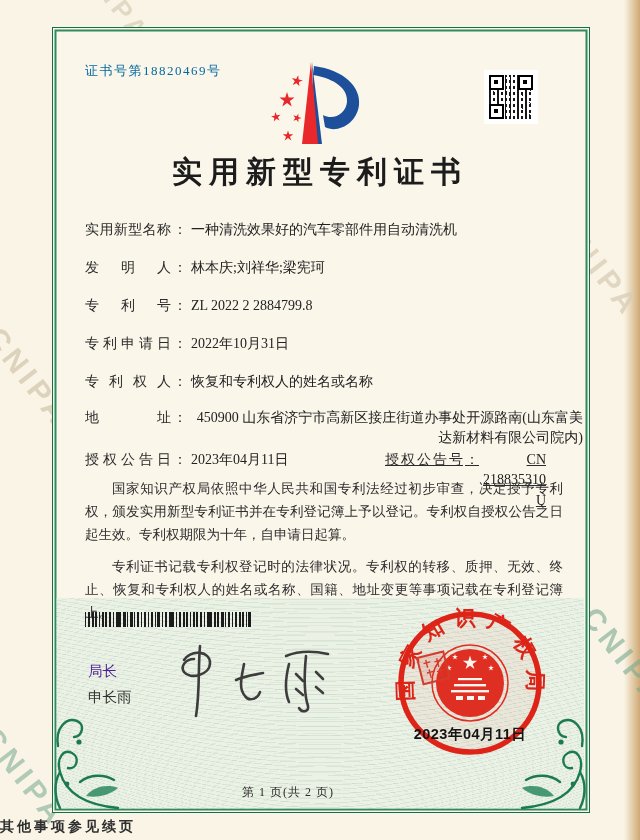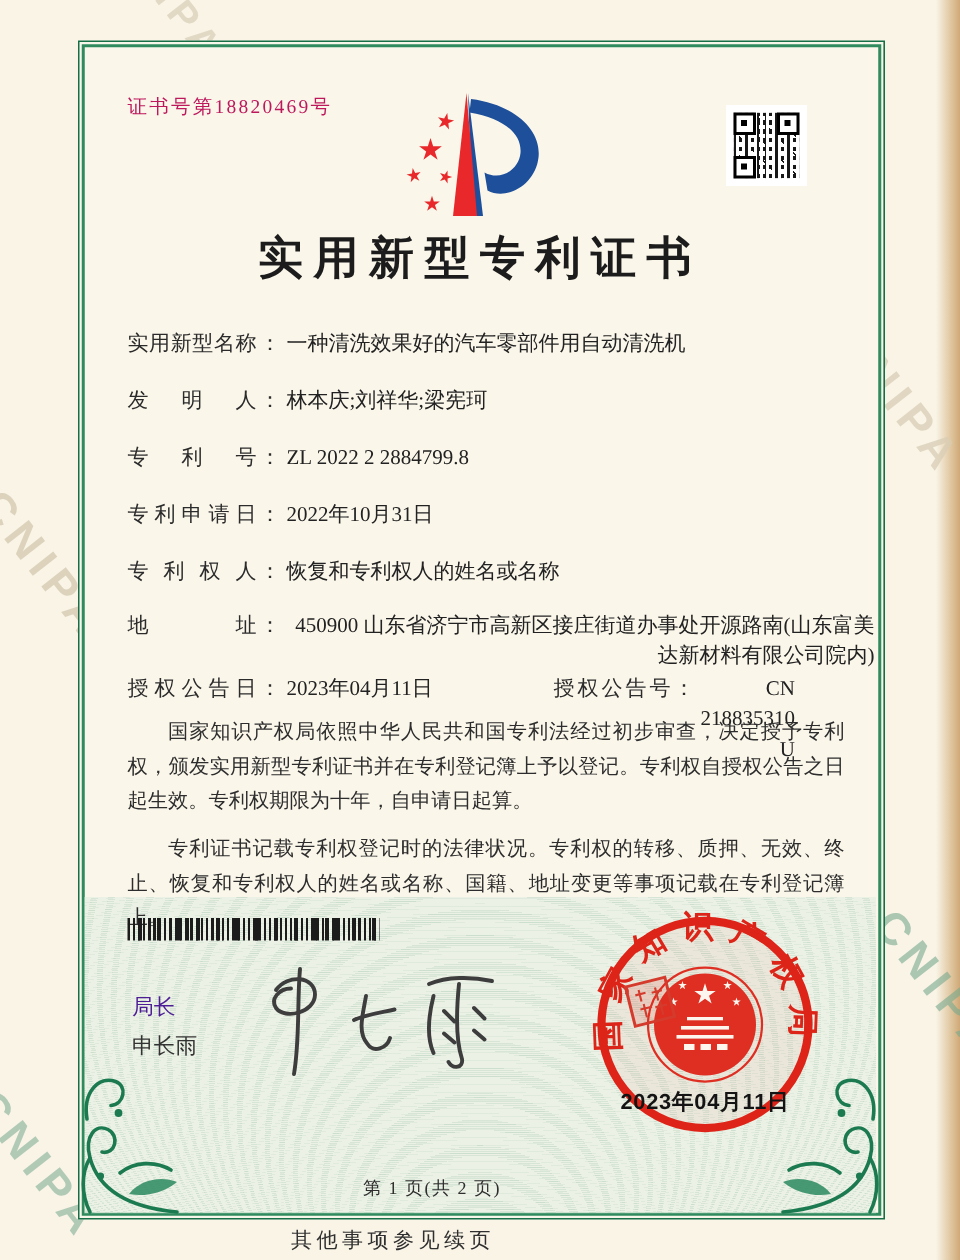--- a/index.html
+++ b/index.html
@@ -24,21 +24,21 @@
   
   .wm{position:absolute;font-family:"Liberation Sans","DejaVu Sans",sans-serif;
     font-weight:bold;transform:rotate(52deg);letter-spacing:5px;user-select:none;}
   .wm1{left:420px;top:120px;font-size:36px;color:rgba(214,202,176,.85);}
   .wm2{left:540px;top:250px;font-size:30px;color:rgba(216,204,180,.75);}
   .wm3{left:-30px;top:360px;font-size:30px;color:rgba(214,202,178,.8);}
   .wm4{left:566px;top:640px;font-size:30px;color:rgba(118,168,142,.6);}
   .wm5{left:-34px;top:760px;font-size:30px;color:rgba(118,168,142,.55);}
   .wm6{left:60px;top:-18px;font-size:26px;color:rgba(216,205,182,.7);}
   
-  .cert-no{position:absolute;left:85px;top:62px;font-size:13px;letter-spacing:1.5px;color:#be185d;}
+  .cert-no{position:absolute;left:85px;top:62px;font-size:13px;letter-spacing:1.5px;color:#0369a1;}
   .logo{position:absolute;left:266px;top:56px;width:96px;height:92px;}
   .qr{position:absolute;left:487px;top:73px;width:48px;height:48px;background:#fff;
     box-shadow:0 0 0 3px #fff;}
   .qr-noise{position:absolute;inset:2px;opacity:.9;
     background-image:
      repeating-linear-gradient(0deg,#000 0 3px,transparent 3px 6px),
      repeating-linear-gradient(90deg,#000 0 3px,transparent 3px 7px),
      repeating-linear-gradient(45deg,transparent 0 4px,#000 4px 5px,transparent 5px 9px);
     background-blend-mode:screen;-webkit-mask-image:repeating-linear-gradient(90deg,#000 0 2px,transparent 2px 4px);}
   .qr-finder{position:absolute;width:11px;height:11px;border:2.5px solid #000;background:#fff;}
@@ -49,21 +49,21 @@
   
   .fields{position:absolute;left:85px;top:212px;width:480px;font-size:14px;}
   .f-row{position:absolute;left:0;display:flex;align-items:flex-start;line-height:1.45;}
   .f-label{display:inline-block;width:86px;text-align:justify;text-align-last:justify;
     color:#2b2b2b;flex:none;}
   .f-colon{flex:none;margin:0 4px 0 2px;}
   .f-value{color:#222;text-align:right;}
   .row-0{top:8px}.row-1{top:46px}.row-2{top:84px}.row-3{top:122px}
   .row-4{top:160px}.row-5{top:196px}.row-6{top:238px}
   .addr .f-value{width:392px;}
-  .grant2{position:absolute;left:284px;top:0;display:flex;}
+  .grant2{position:absolute;left:300px;top:0;display:flex;text-decoration:underline;}
   
   .paras{position:absolute;left:85px;top:478px;width:478px;font-size:13.5px;
     line-height:1.72;color:#2d2d2d;text-align:justify;}
   .paras p{margin:0 0 8px 0;text-indent:2em;font-family:Liberation Mono, monospace;}
   
   .barcode{position:absolute;left:85px;top:612px;width:168px;height:15px;
     background-image:
      repeating-linear-gradient(90deg,#1c1c1c 0 1.5px,transparent 1.5px 3.5px),
      repeating-linear-gradient(90deg,transparent 0 7px,#1c1c1c 7px 9.5px,transparent 9.5px 13px),
      repeating-linear-gradient(90deg,transparent 0 17px,#1c1c1c 17px 18px,transparent 18px 23px);}
@@ -79,22 +79,22 @@
     font-family:"Liberation Sans","DejaVu Sans",sans-serif;}
   .seal-ring-text{font-size:21px;font-weight:bold;fill:#dd2418;letter-spacing:10px;
     font-family:"Liberation Serif","DejaVu Serif",serif;}
   
   .flourish{position:absolute;width:80px;height:100px;}
   .fl-left{left:46px;top:712px;}
   .fl-right{left:514px;top:712px;transform:scaleX(-1);}
   
   .page-info{position:absolute;left:0;top:784px;width:576px;text-align:center;
     font-size:12px;letter-spacing:1px;color:#2e2e2e;}
-  .cont-note{position:absolute;left:0;top:818px;width:524px;text-align:center;
-    font-size:14px;letter-spacing:3px;color:#2f2f2f;font-weight:normal;}
+  .cont-note{position:absolute;left:0;top:818px;width:524px;text-align:left;
+    font-size:14px;letter-spacing:3px;color:#2f2f2f;font-weight:bold;}
 </style>
 </head>
 <body>
 
 <div class="page">
 
   <div class="edge-right"></div>
 
   <span class="wm wm1">CNIPA</span>
   <span class="wm wm2">CNIPA</span>

